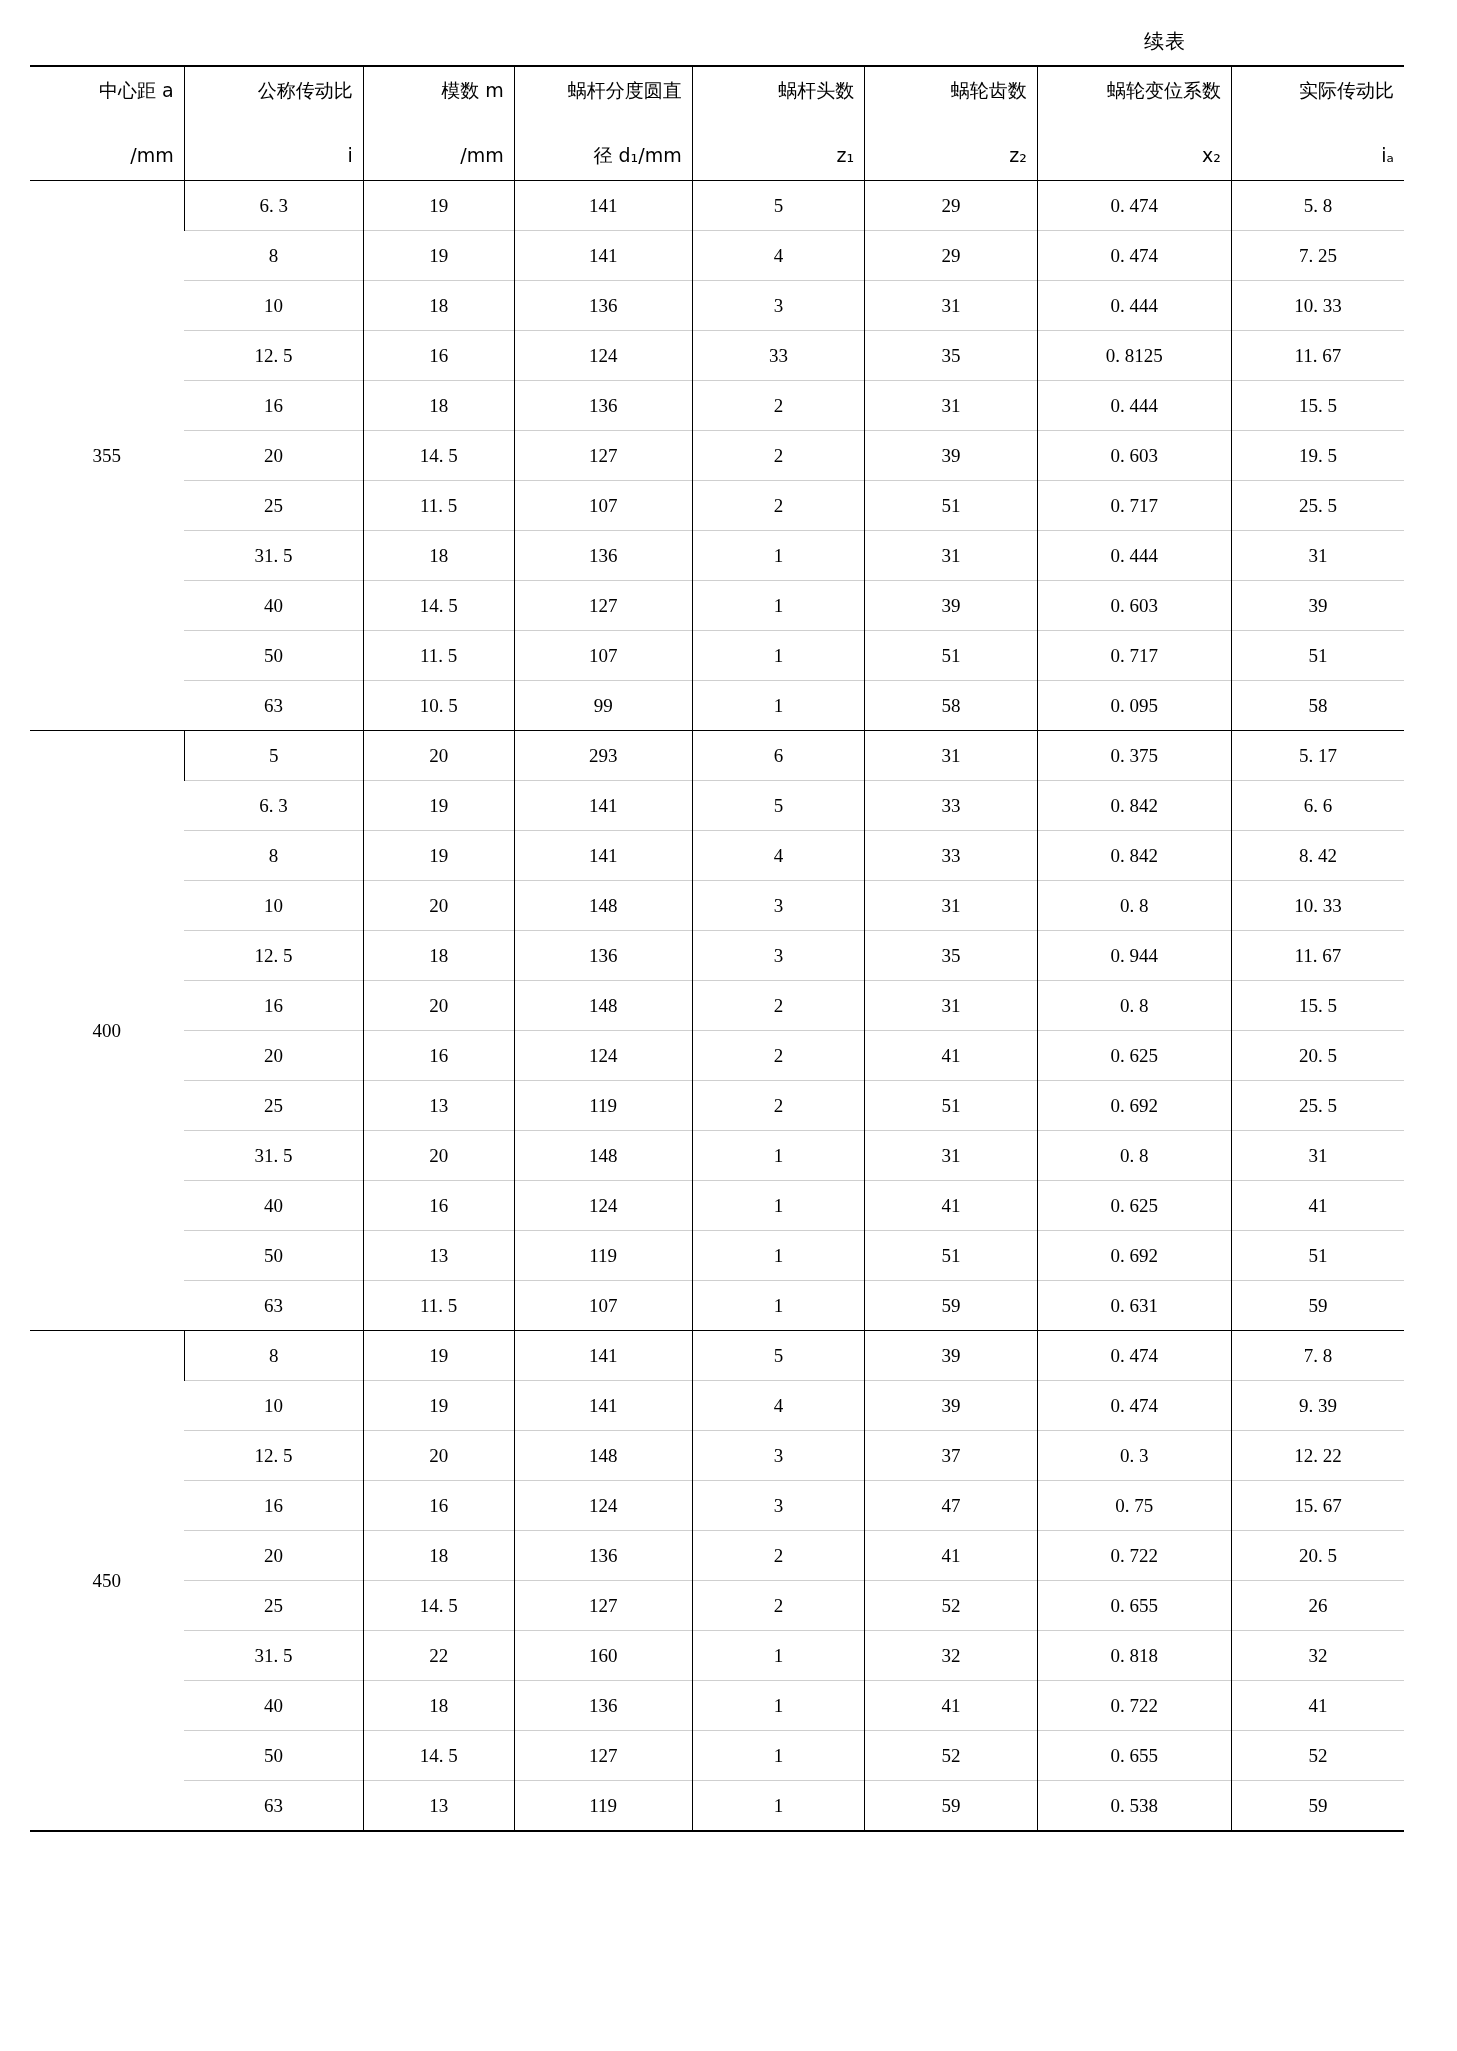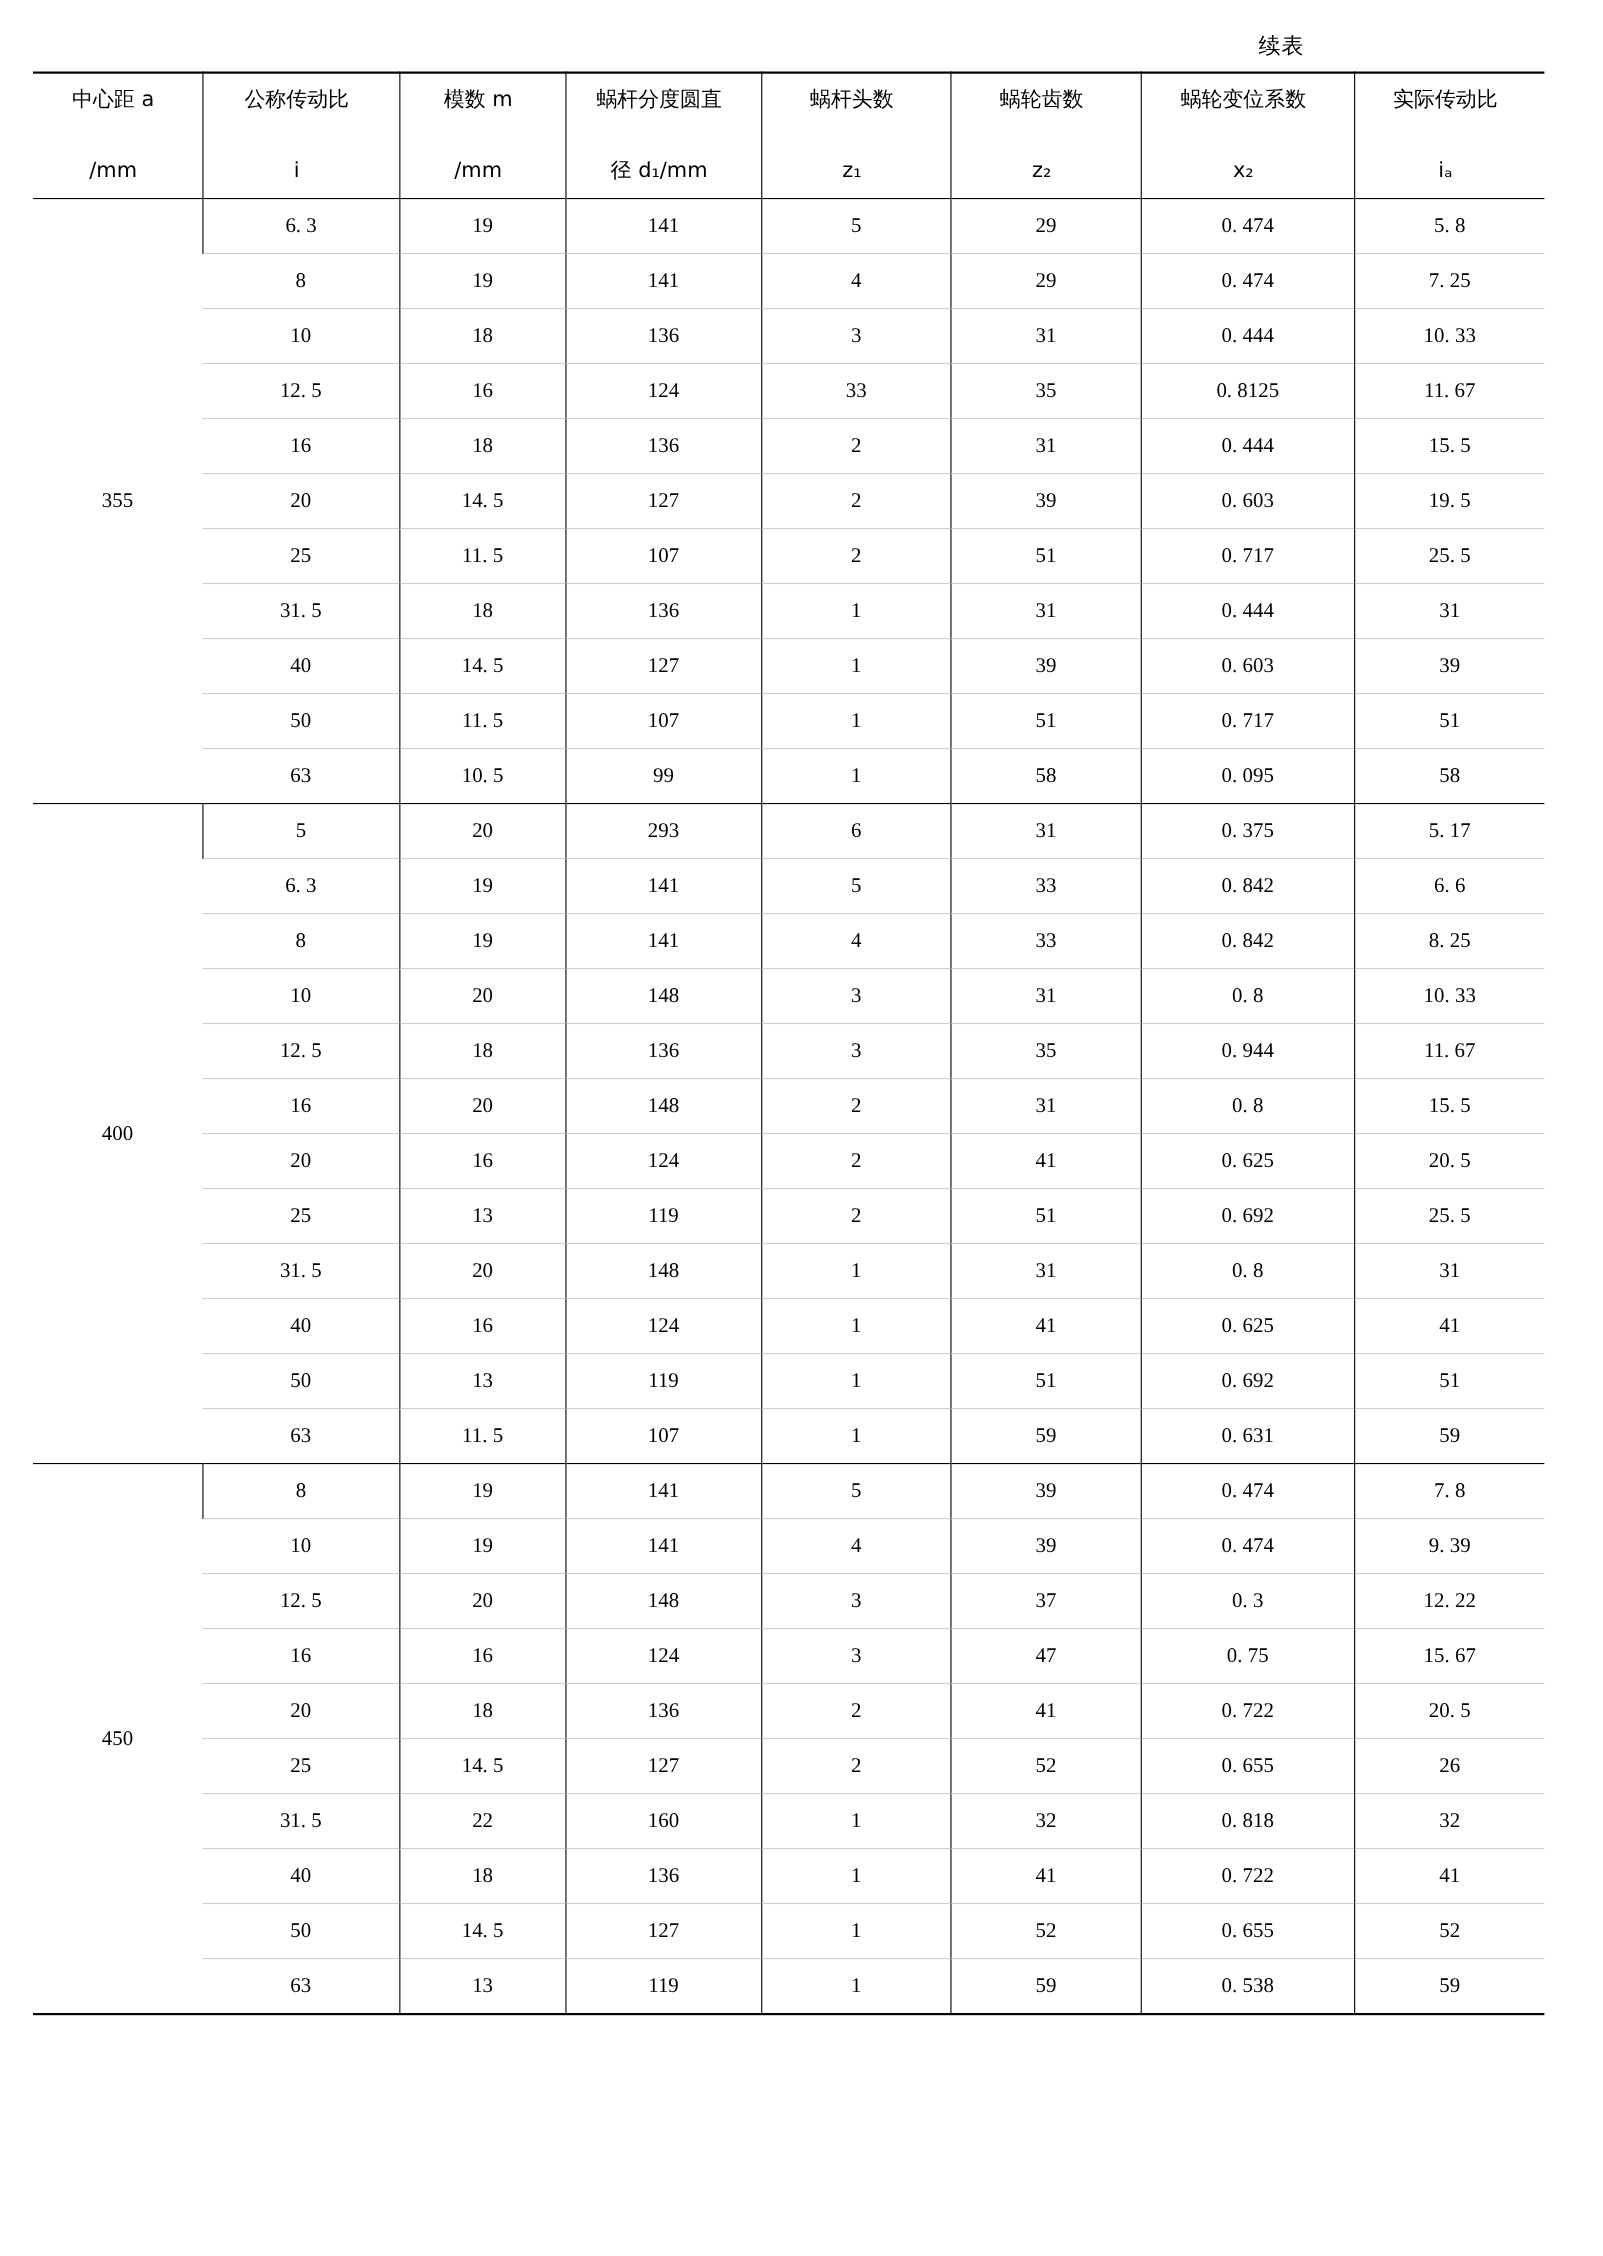--- a/index.html
+++ b/index.html
@@ -44,21 +44,21 @@
   table.spec col.c6 { width: 180px; }
   table.spec col.c7 { width: 160px; }
 
   table.spec thead th {
     font-weight: normal;
     font-size: 19px;
     font-family: "DejaVu Sans", sans-serif;
     padding: 9px 10px 11px 2px;
     line-height: 1.5;
     border-left: 1px solid #000;
-    text-align: center;
+    text-align: right;
     vertical-align: middle;
   }
   table.spec thead th:first-child { border-left: none; }
   thead tr.head-row {
     border-top: 2.2px solid #000;
     border-bottom: 1.2px solid #000;
   }
   .hdr-l1 { display: block; }
   .hdr-l2 { display: block; margin-top: 36px; }
 
@@ -261,21 +261,21 @@
           <td>0. 842</td>
           <td>6. 6</td>
         </tr>
         <tr>
           <td>8</td>
           <td>19</td>
           <td>141</td>
           <td>4</td>
           <td>33</td>
           <td>0. 842</td>
-          <td>8. 25</td>
+          <td>8. 42</td>
         </tr>
         <tr>
           <td>10</td>
           <td>20</td>
           <td>148</td>
           <td>3</td>
           <td>31</td>
           <td>0. 8</td>
           <td>10. 33</td>
         </tr>

